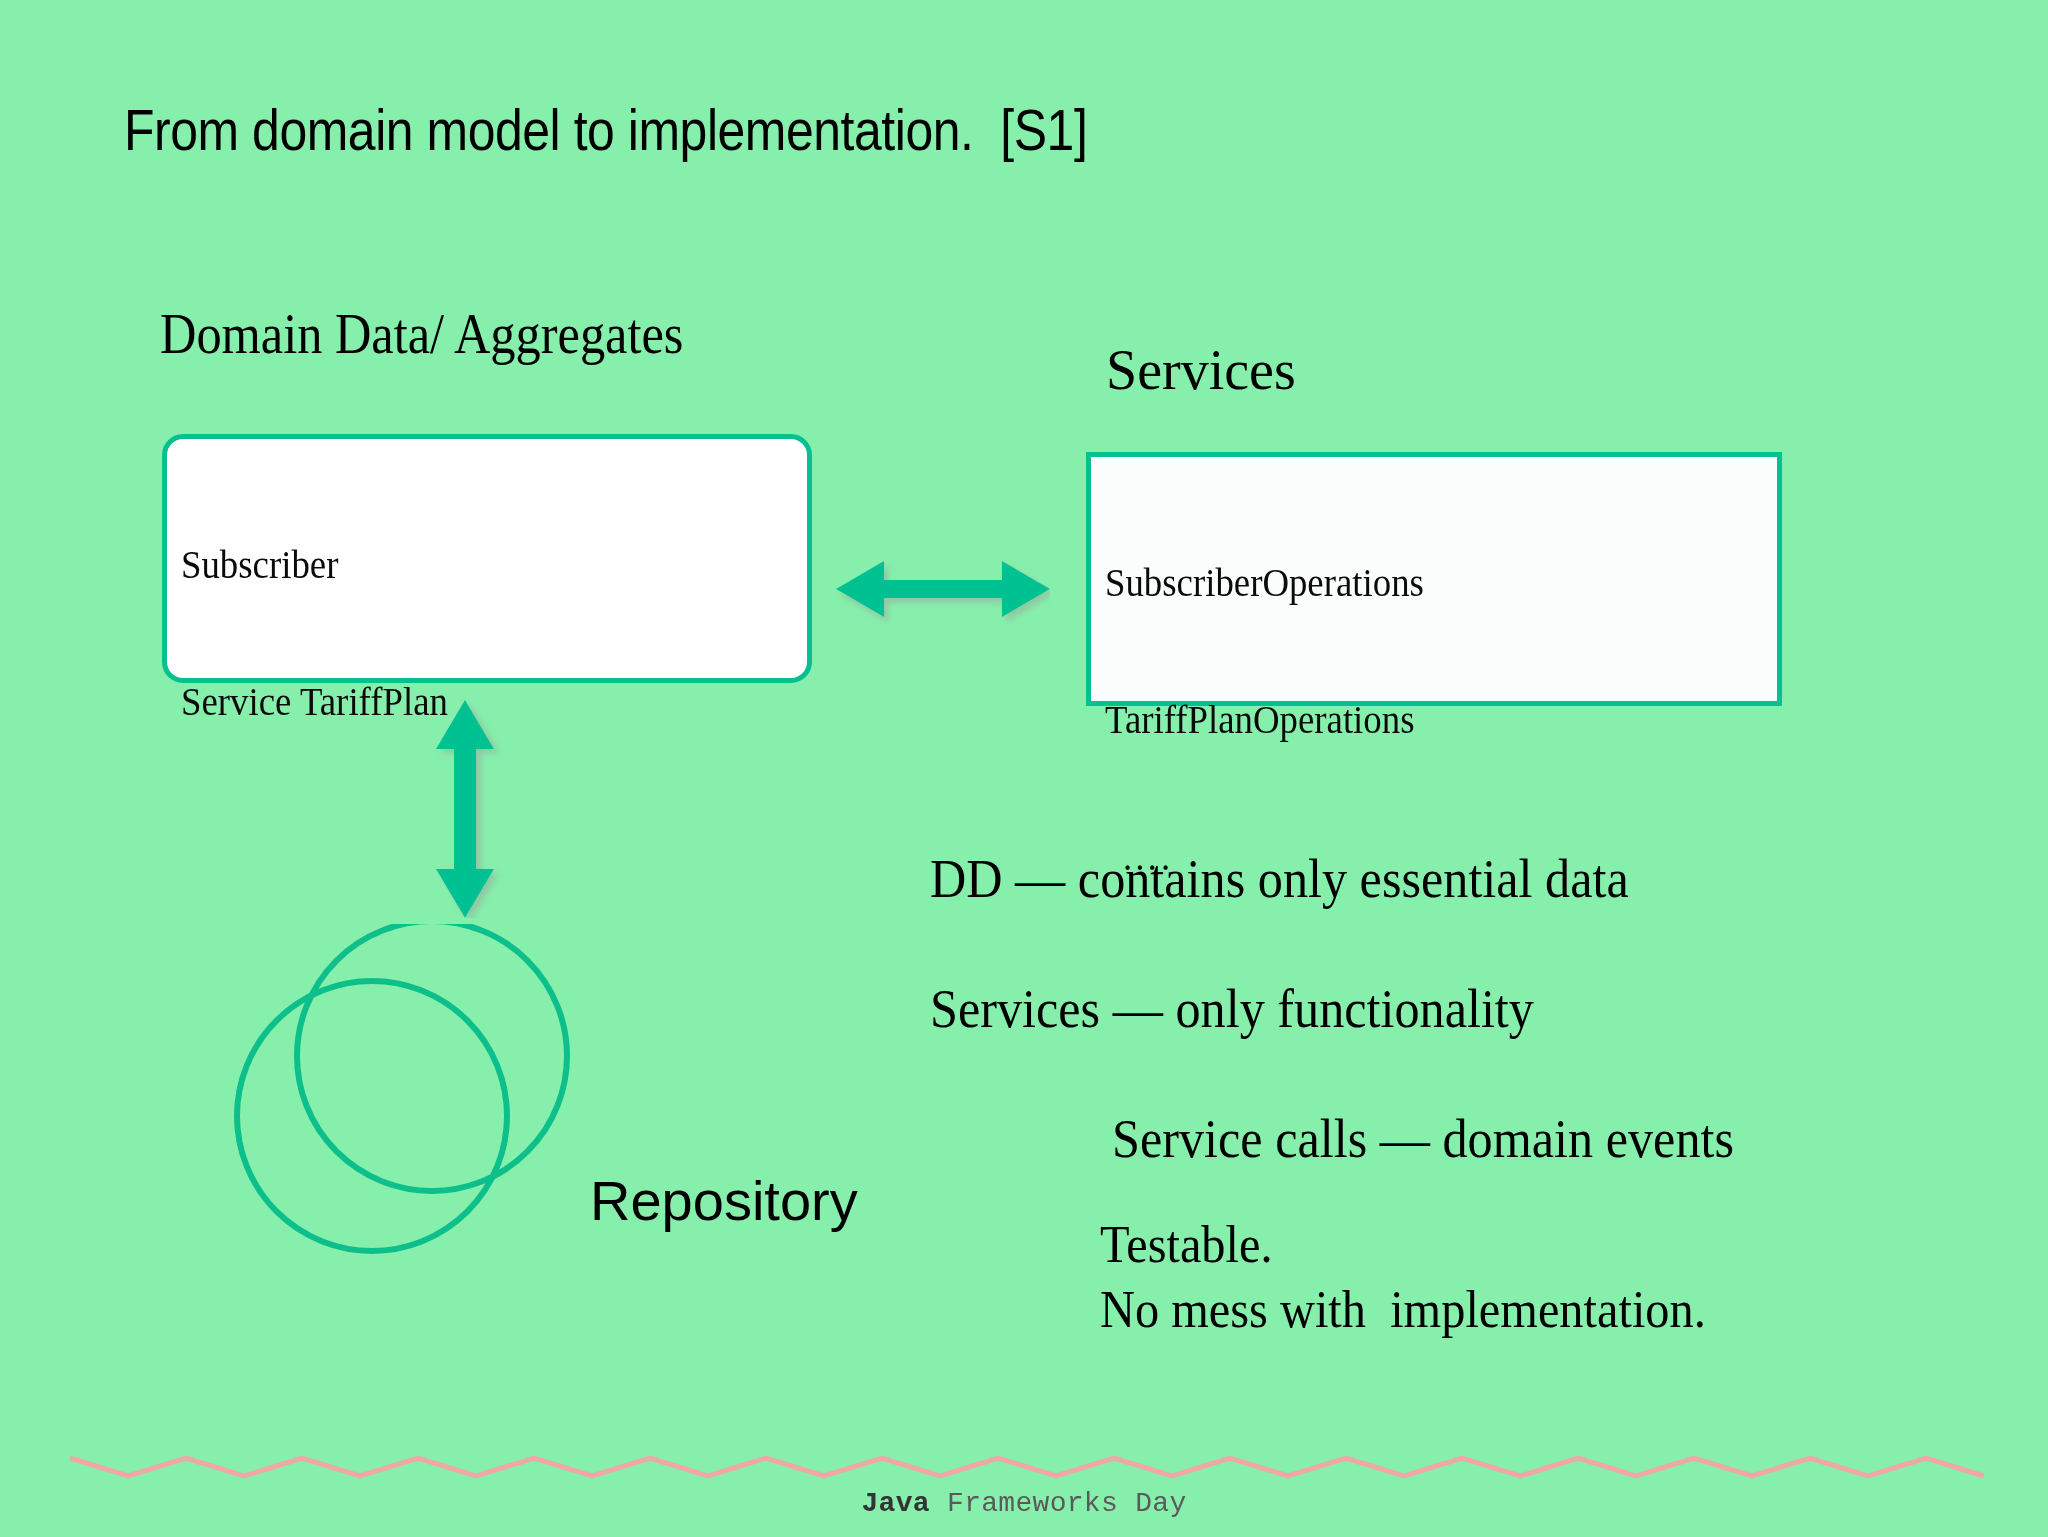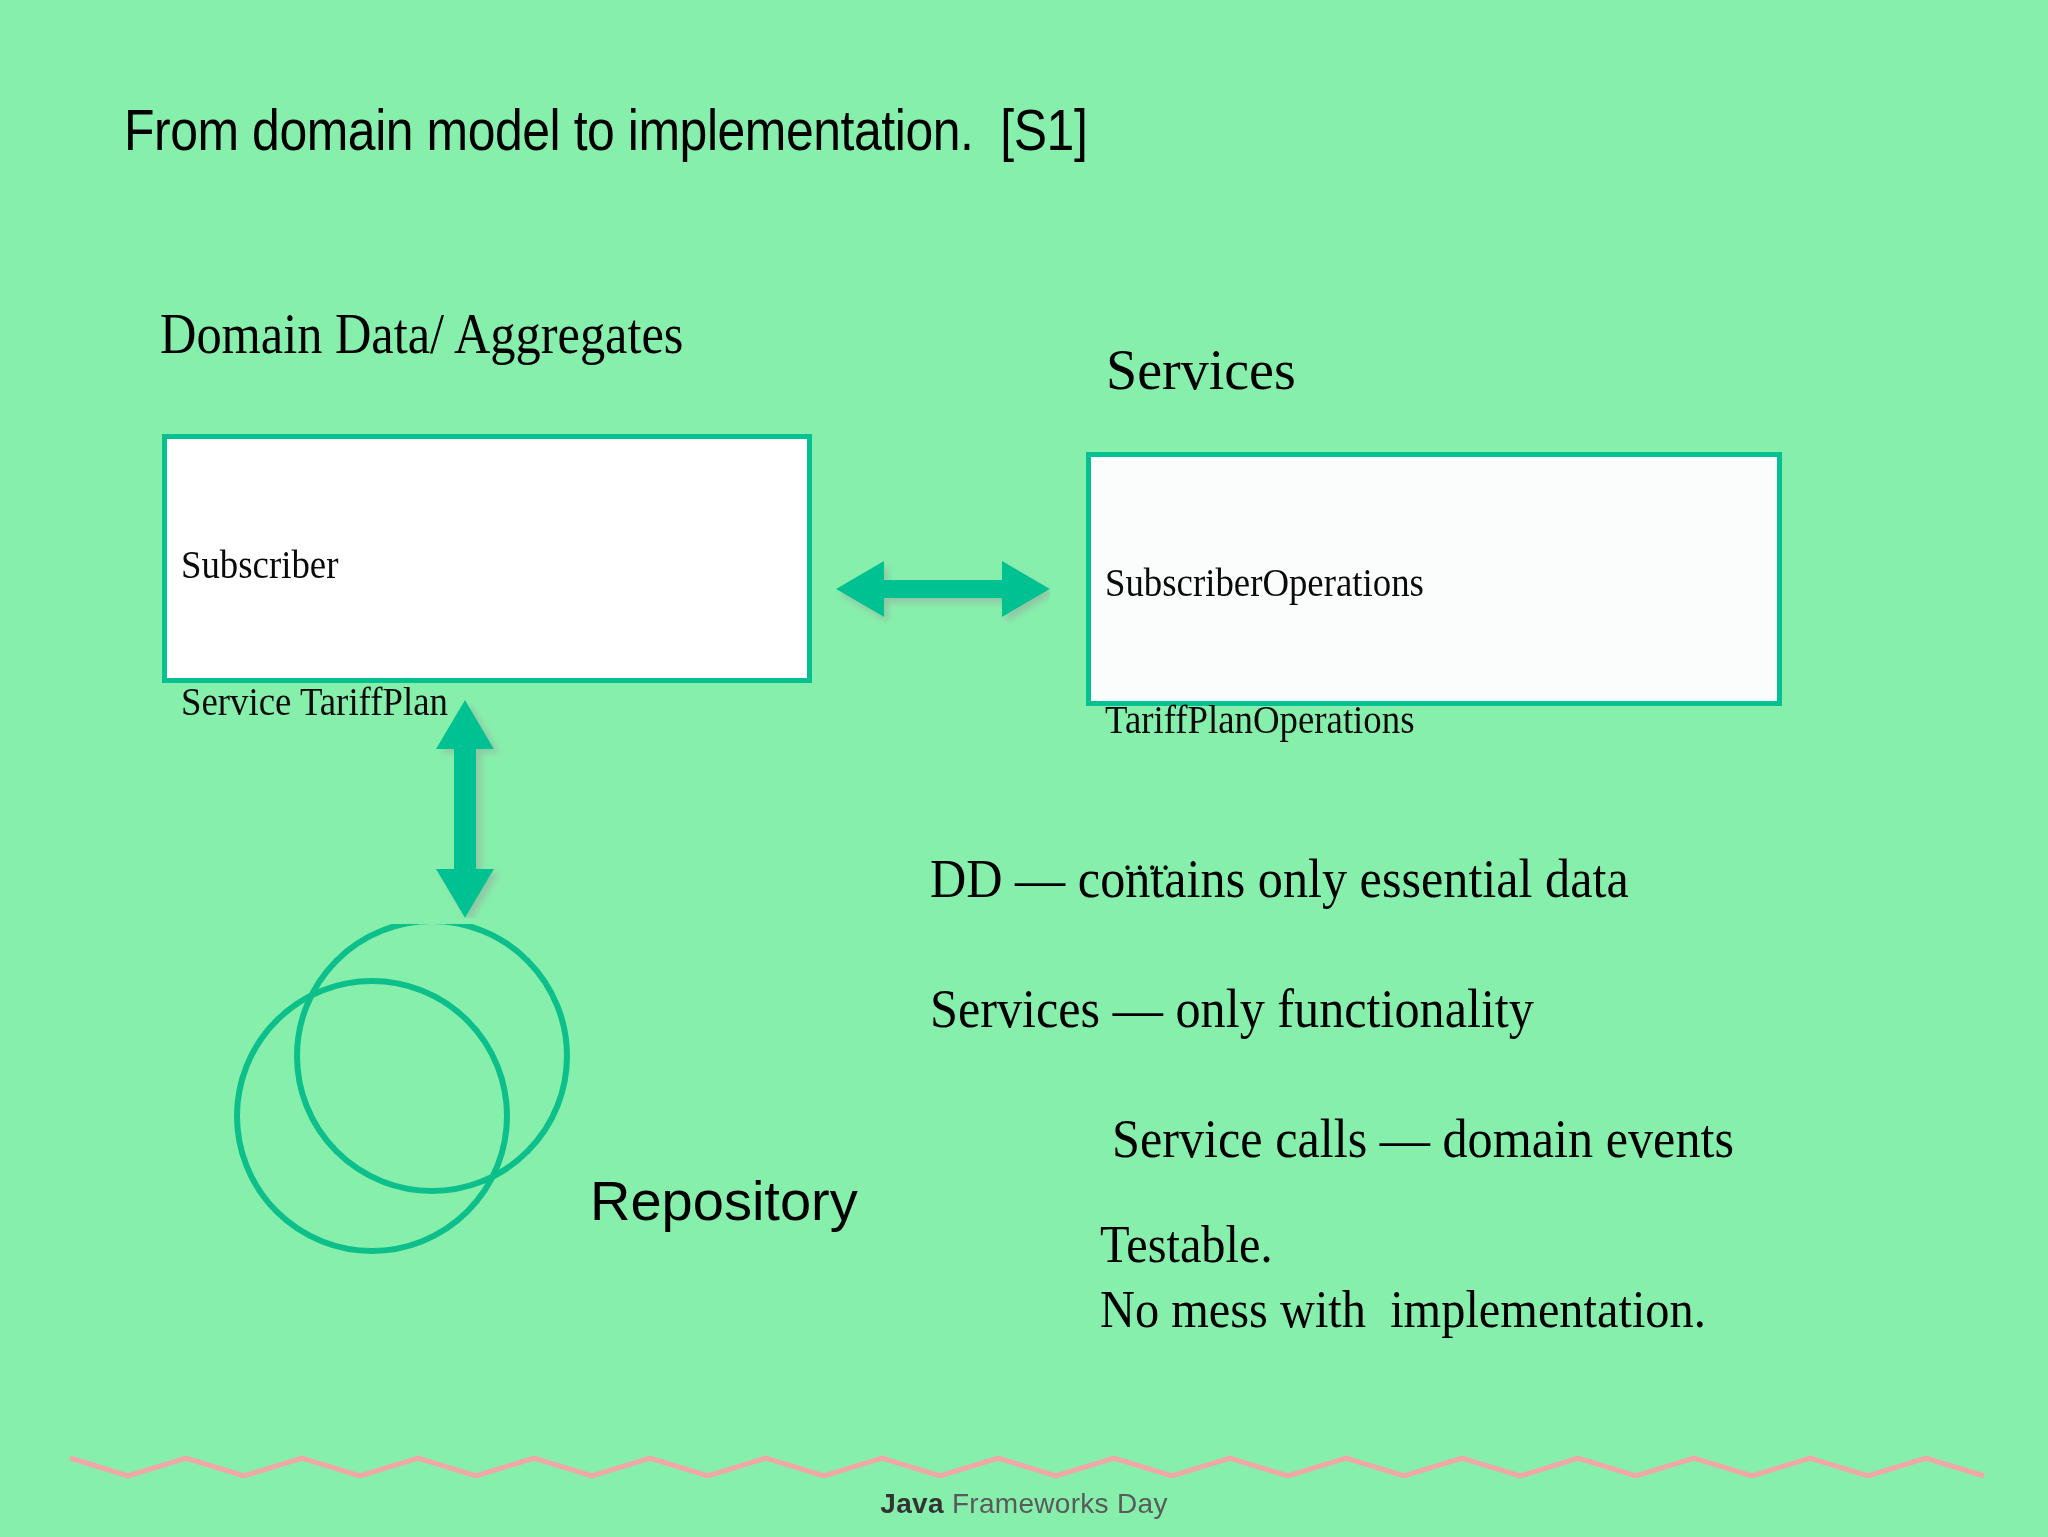--- a/index.html
+++ b/index.html
@@ -57,20 +57,21 @@
     border: 5px solid #05c191;
     box-sizing: border-box;
     background: #ffffff;
   }
   #box-domain {
     left: 162px;
     top: 434px;
     width: 650px;
     height: 249px;
     background: #ffffff;
+    border-radius: 21px;
   }
   #box-services {
     left: 1086px;
     top: 452px;
     width: 696px;
     height: 254px;
     background: #fafdfb;
     text-decoration: underline;
   }
   .box-lines {
@@ -149,21 +150,21 @@
     height: 50px;
   }
   .footer-zigzag svg { display: block; width: 100%; height: 100%; }
 
   .footer-brand {
     position: absolute;
     left: 0;
     right: 0;
     top: 1488px;
     text-align: center;
-    font-family: Liberation Sans, sans-serif;
+    font-family: Liberation Mono, monospace;
     font-size: 28px;
     color: #4d4d4d;
     letter-spacing: 0.3px;
   }
   .footer-brand .java { font-weight: 700; color: #333333; }
   .footer-brand .rest { font-weight: 400; color: #5a5a5a; }
 </style>
 </head>
 <body>
 

